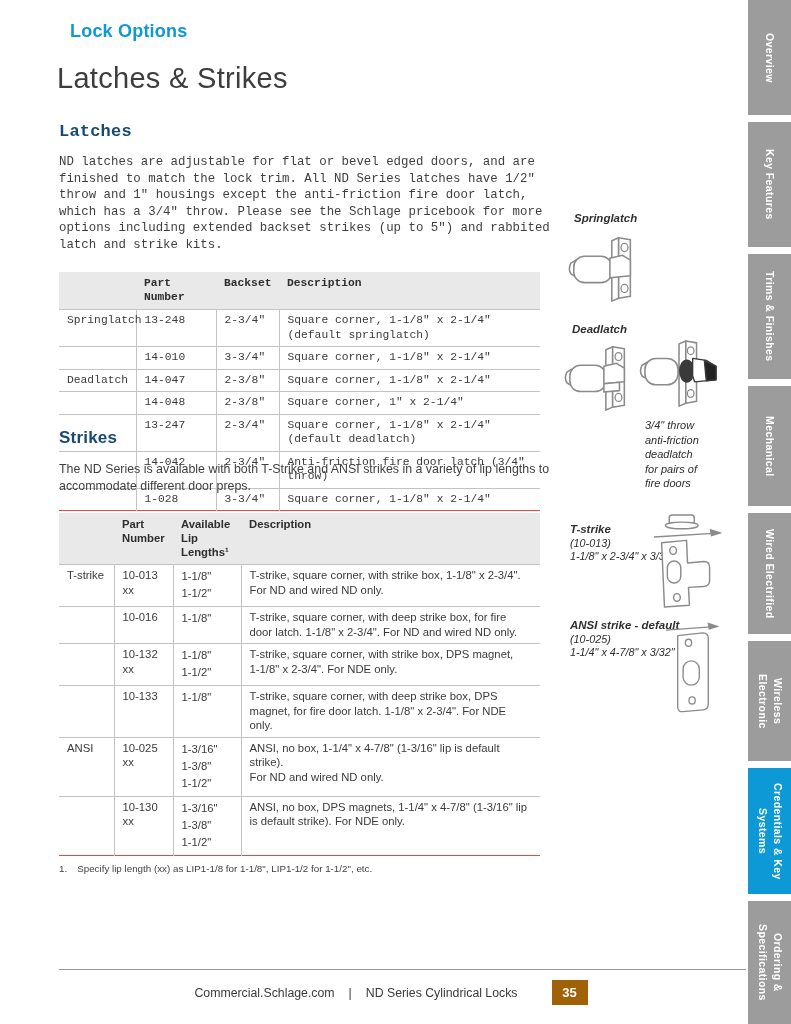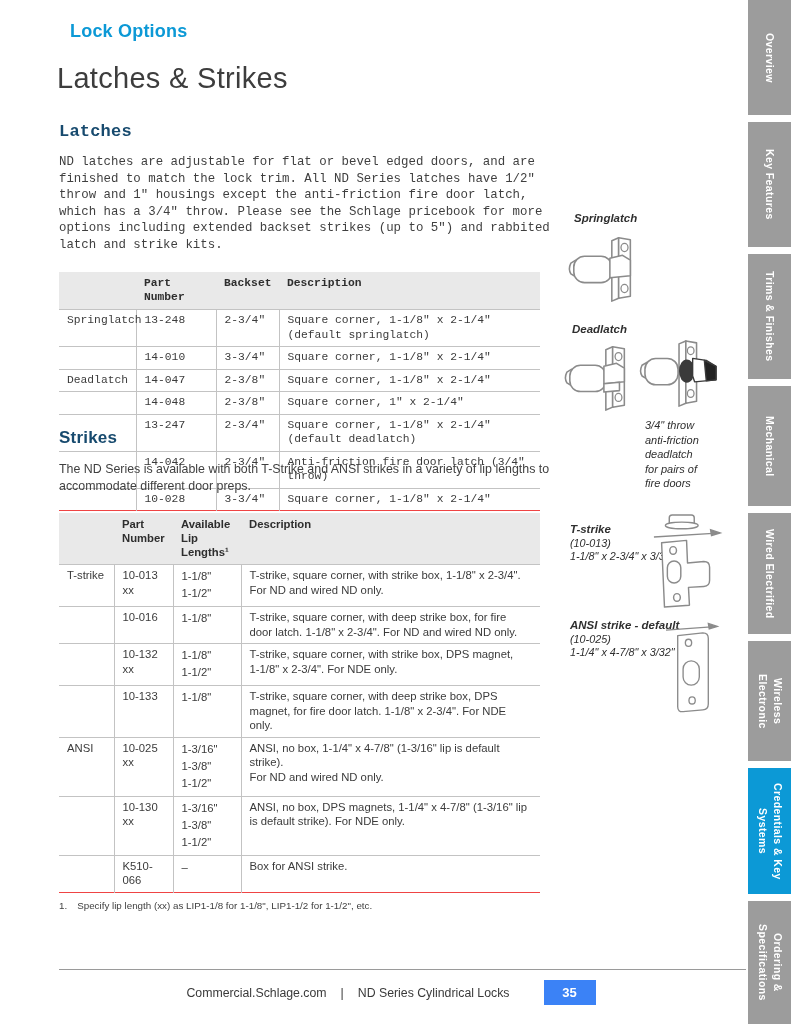--- a/index.html
+++ b/index.html
@@ -37,21 +37,21 @@
 
   
   .sidebar { position:absolute; right:0; top:0; width:43px; height:1024px; display:flex; flex-direction:column; gap:7px; }
   .tab { background:#9c9c9c; color:#fff; writing-mode:vertical-rl; display:flex; align-items:center; justify-content:center; text-align:center; font-size:10.5px; font-weight:bold; letter-spacing:.4px; line-height:15px; white-space:pre-line; cursor:pointer; }
   .tab.active { background:#0c99d6; }
 
   
   .footer { position:absolute; left:59px; top:969px; width:687px; border-top:1px solid #9a9a9a; }
   .footer-row { display:flex; justify-content:center; align-items:center; padding-top:10px; font-size:12.3px; color:#3a3a3a; }
   .footer-row .sep { margin:0 14px; color:#3a3a3a; }
-  .pagenum { margin-left:34px; margin-right:23px; width:52px; height:25px; background:#3b82f6; color:#fff; font-size:13px; font-weight:bold; display:flex; align-items:center; justify-content:center; }
+  .pagenum { margin-left:34px; margin-right:23px; width:36px; height:25px; background:#a16207; color:#fff; font-size:13px; font-weight:bold; display:flex; align-items:center; justify-content:center; }
 </style>
 </head>
 <body>
 
 <div class="page">
 
   <div class="eyebrow">Lock Options</div>
   <h1 class="page-title">Latches &amp; Strikes</h1>
 
   <section class="sec sec-latches">
@@ -104,21 +104,21 @@
             <td>Square corner, 1-1/8" x 2-1/4" (default deadlatch)</td>
           </tr>
         <tr>
             <td></td>
             <td>14-042</td>
             <td>2-3/4"</td>
             <td>Anti-friction fire door latch (3/4" throw)</td>
           </tr>
         <tr>
             <td></td>
-            <td>10-028</td>
+            <td>1-028</td>
             <td>3-3/4"</td>
             <td>Square corner, 1-1/8" x 2-1/4"</td>
           </tr>
       </tbody>
     </table>
   </section>
 
   <section class="sec sec-strikes">
     <h2 class="sec-heading">Strikes</h2>
     <p class="intro">The ND Series is available with both T-Strike and ANSI strikes in a variety of lip lengths to accommodate different door preps.</p>
@@ -177,26 +177,20 @@
             <td>ANSI, no box, 1-1/4" x 4-7/8" (1-3/16" lip is default strike).
 For ND and wired ND only.</td>
           </tr>
         <tr>
             <td></td>
             <td>10-130 xx</td>
             <td class="lip">1-3/16"
 1-3/8"
 1-1/2"</td>
             <td>ANSI, no box, DPS magnets, 1-1/4" x 4-7/8" (1-3/16" lip is default strike). For NDE only.</td>
-          </tr>
-        <tr>
-            <td></td>
-            <td>K510-066</td>
-            <td class="lip">–</td>
-            <td>Box for ANSI strike.</td>
           </tr>
       </tbody>
     </table>
     <p class="footnote"><span class="fn-marker">1.</span><span>Specify lip length (xx) as LIP1-1/8 for 1-1/8", LIP1-1/2 for 1-1/2", etc.</span></p>
   </section>
 
   <div class="fig-label" style="left:574px; top:212px;">Springlatch</div>
   <svg class="fig-svg" style="left:566px; top:227px;" width="78" height="80" viewBox="0 0 80 82">
     <g fill="#fff" stroke="#8b8b8b" stroke-width="1.6" stroke-linejoin="round">
       <path d="M5,37 q-3,6 0,11 l5,3 v-17 z"></path>

